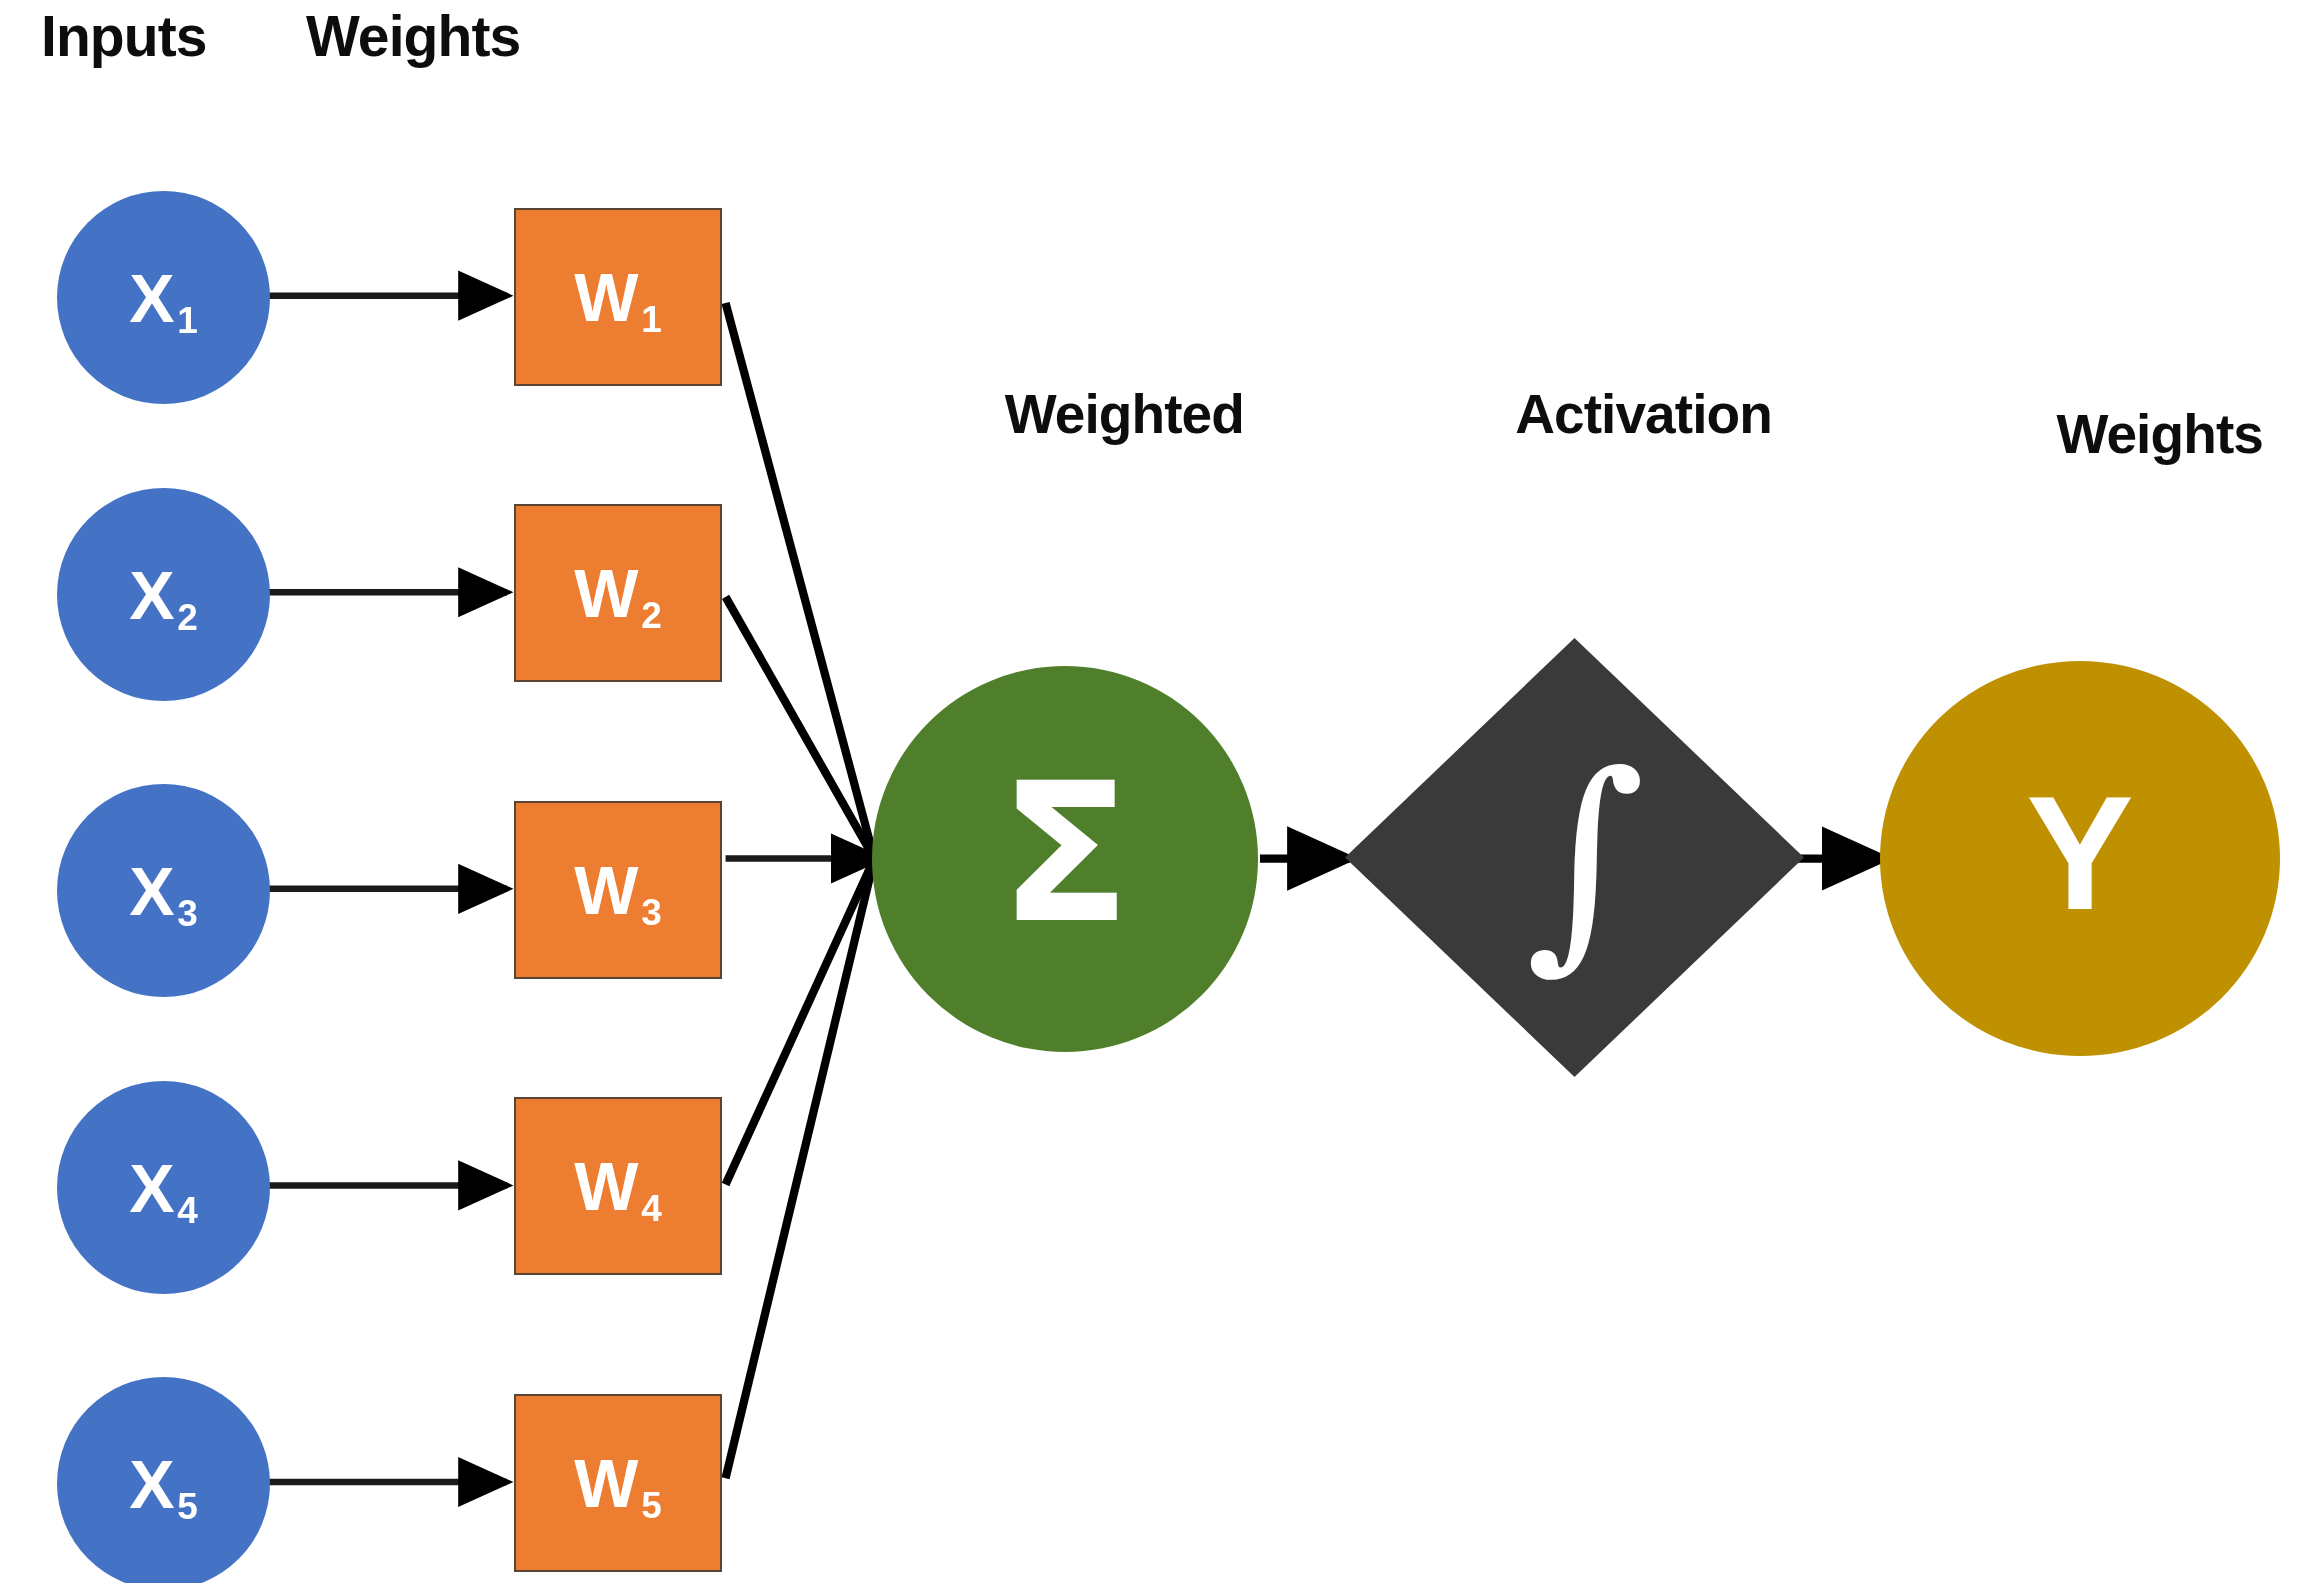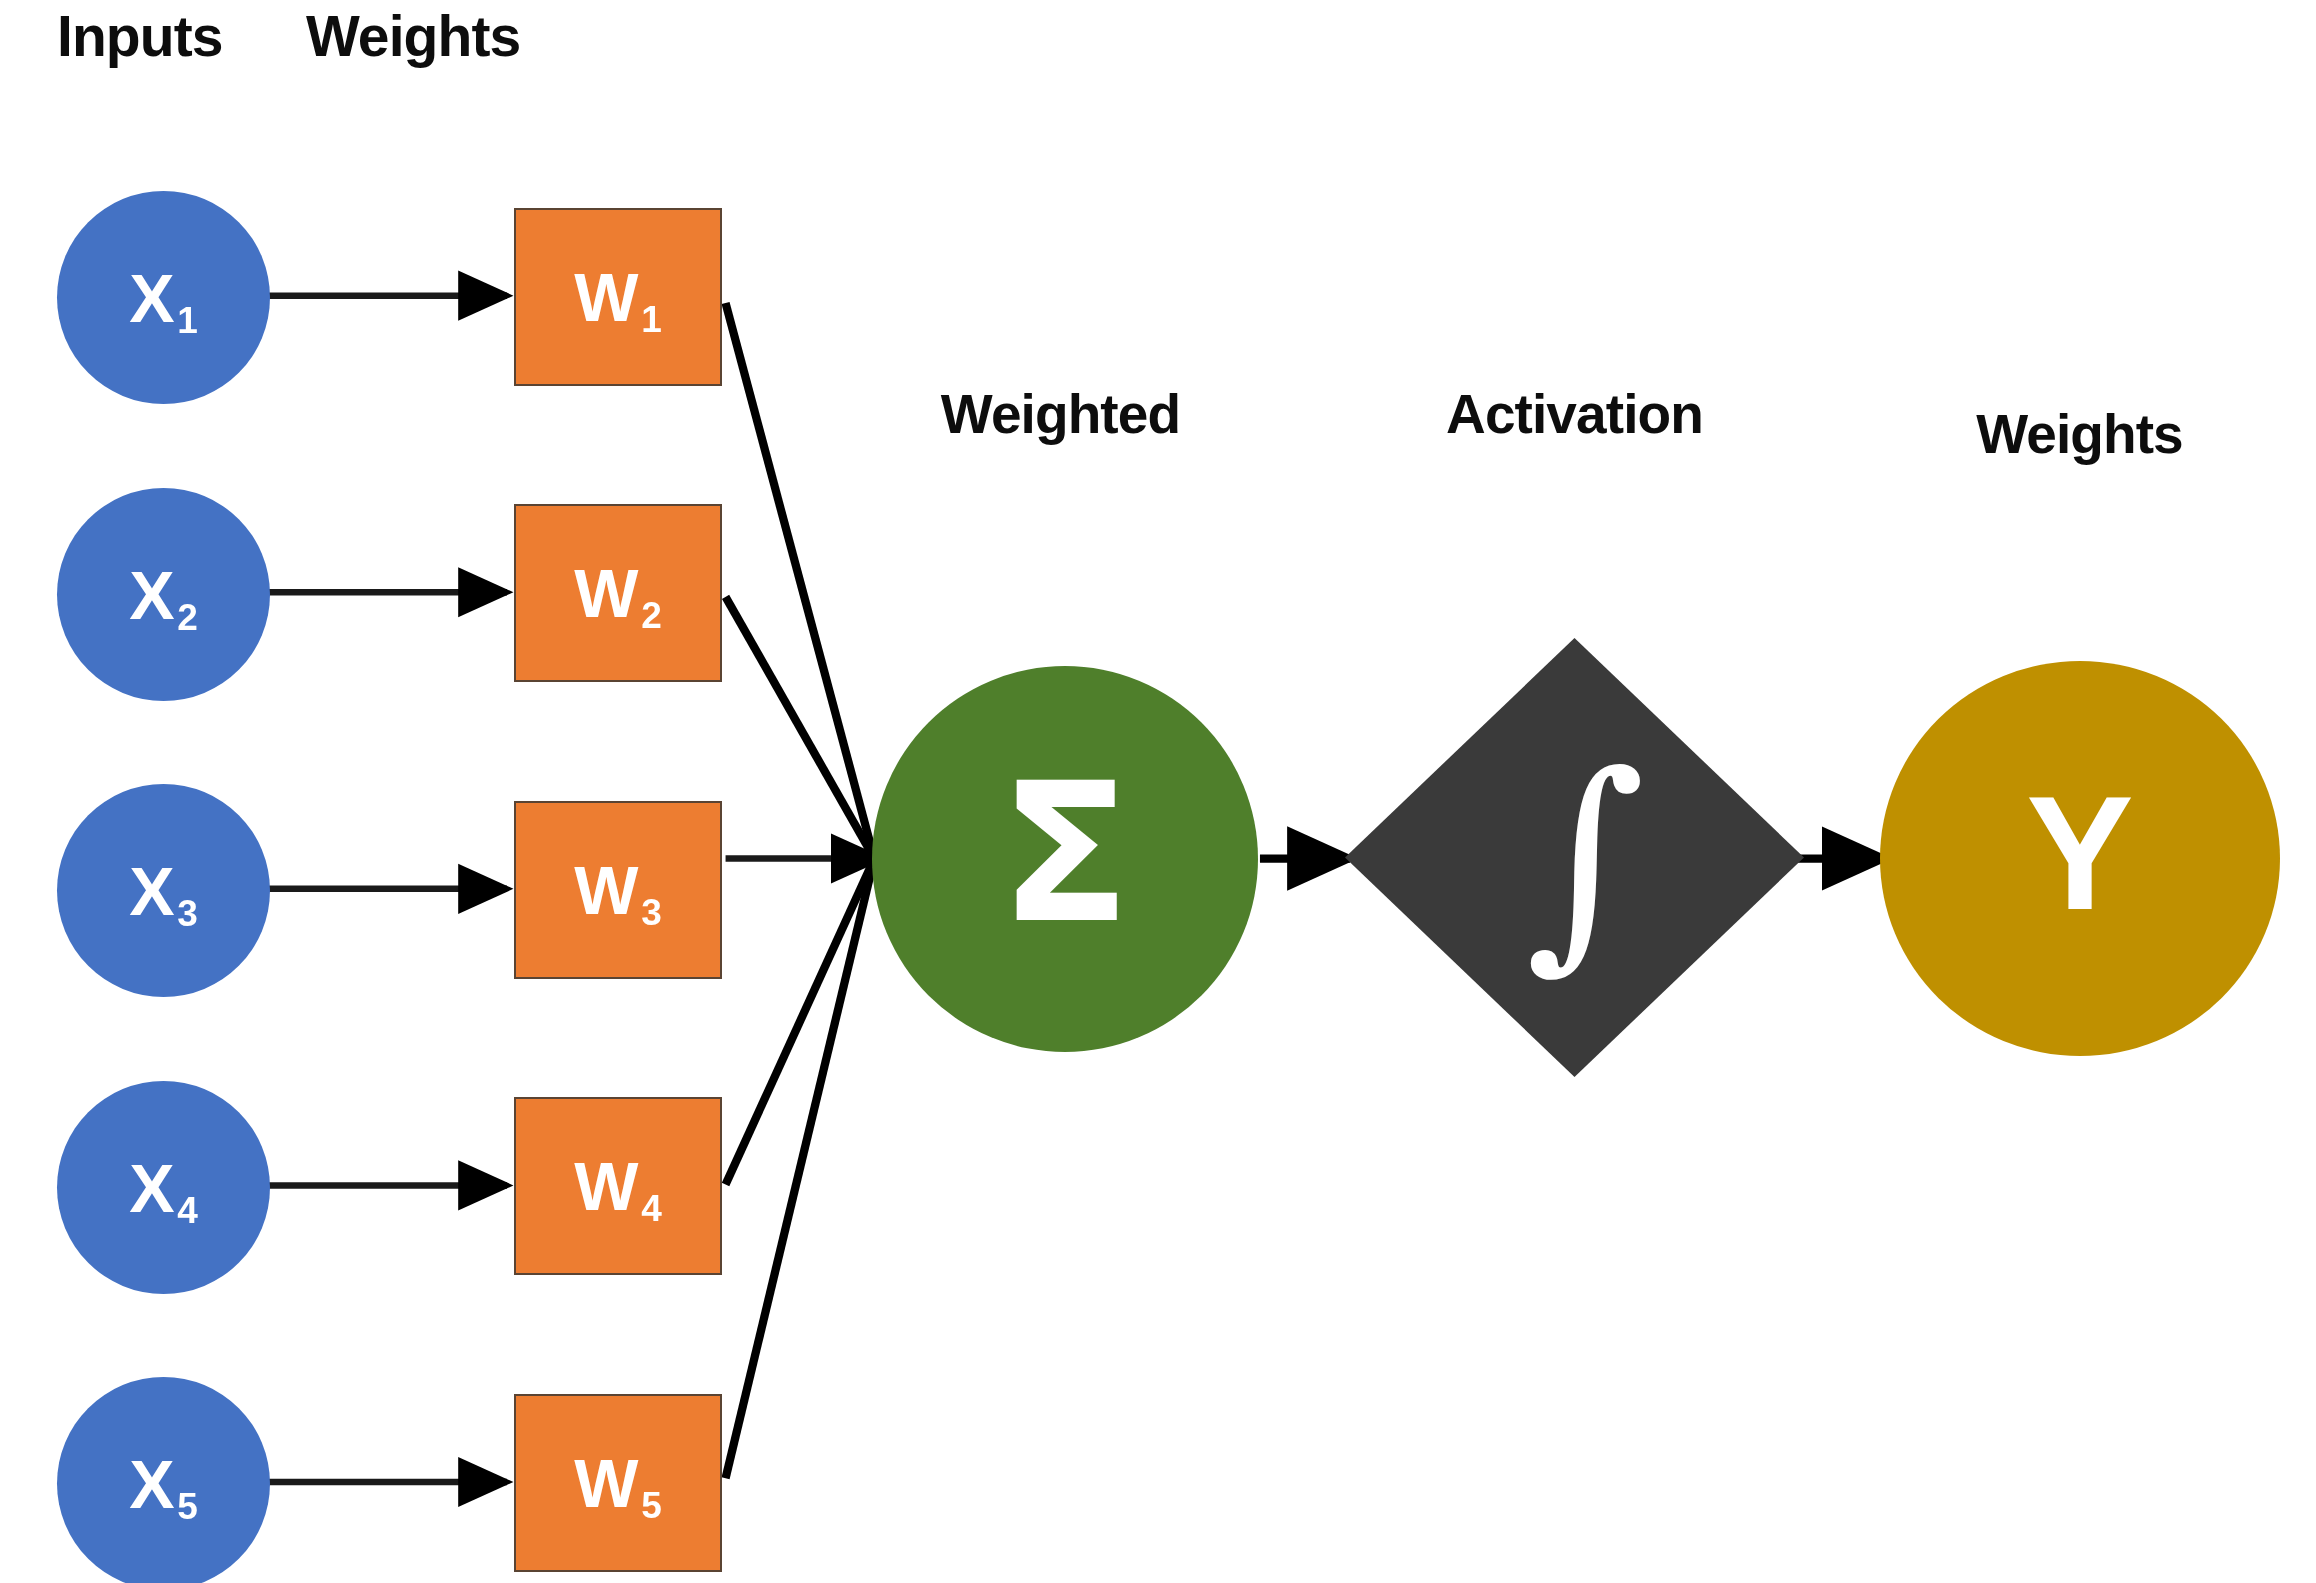--- a/index.html
+++ b/index.html
@@ -3,21 +3,21 @@
 <meta charset="utf-8">
 <style>
   html,body{margin:0;padding:0;background:#ffffff;}
   body{width:2317px;height:1583px;overflow:hidden;font-family:"Liberation Sans",sans-serif;}
   #stage{position:relative;width:2317px;height:1583px;background:#fff;}
 
   .hdr{position:absolute;font-weight:bold;color:#0d0d0d;
        font-family:"Liberation Sans",sans-serif;white-space:nowrap;letter-spacing:-0.9px;}
 
   .col-label{font-size:57px;line-height:59px;}
-  .stage-label{font-size:55px;line-height:61px;text-align:center;}
+  .stage-label{font-size:55px;line-height:61px;text-align:right;}
 
   .node-ellipse{position:absolute;border-radius:50%;
       display:flex;align-items:center;justify-content:center;}
   .input-node{background:#4472C4;}
   .weight-box{position:absolute;background:#ED7D31;border:2.8px solid #5a4433;
       display:flex;align-items:center;justify-content:center;}
 
   .glyph{color:#ffffff;font-weight:bold;font-family:"Liberation Sans",sans-serif;
       display:flex;align-items:baseline;line-height:1;}
   .glyph .base{font-size:68px;}
@@ -41,21 +41,21 @@
       position:relative;top:-5.5px;}
 
   svg.wires{position:absolute;left:0;top:0;width:2317px;height:1583px;
       pointer-events:none;overflow:visible;}
 </style>
 </head>
 <body>
 
 <div id="stage">
 
-  <div class="hdr col-label" style="left:41px;top:7.3px;margin-left:16px;">Inputs</div>
+  <div class="hdr col-label" style="left:41px;top:7.3px;">Inputs</div>
 
   <div class="hdr col-label" style="left:306px;top:7.3px;text-align:center;">Weights</div>
 
   <div class="hdr stage-label" style="left:877px;top:384px;width:367px;">Weighted</div>
 
   <div class="hdr stage-label" style="left:1377px;top:384px;width:395px;">Activation</div>
 
   <div class="hdr stage-label" style="left:1896px;top:404px;width:367px;">Weights</div>
 
   <svg class="wires" viewBox="0 0 2523 1724">

